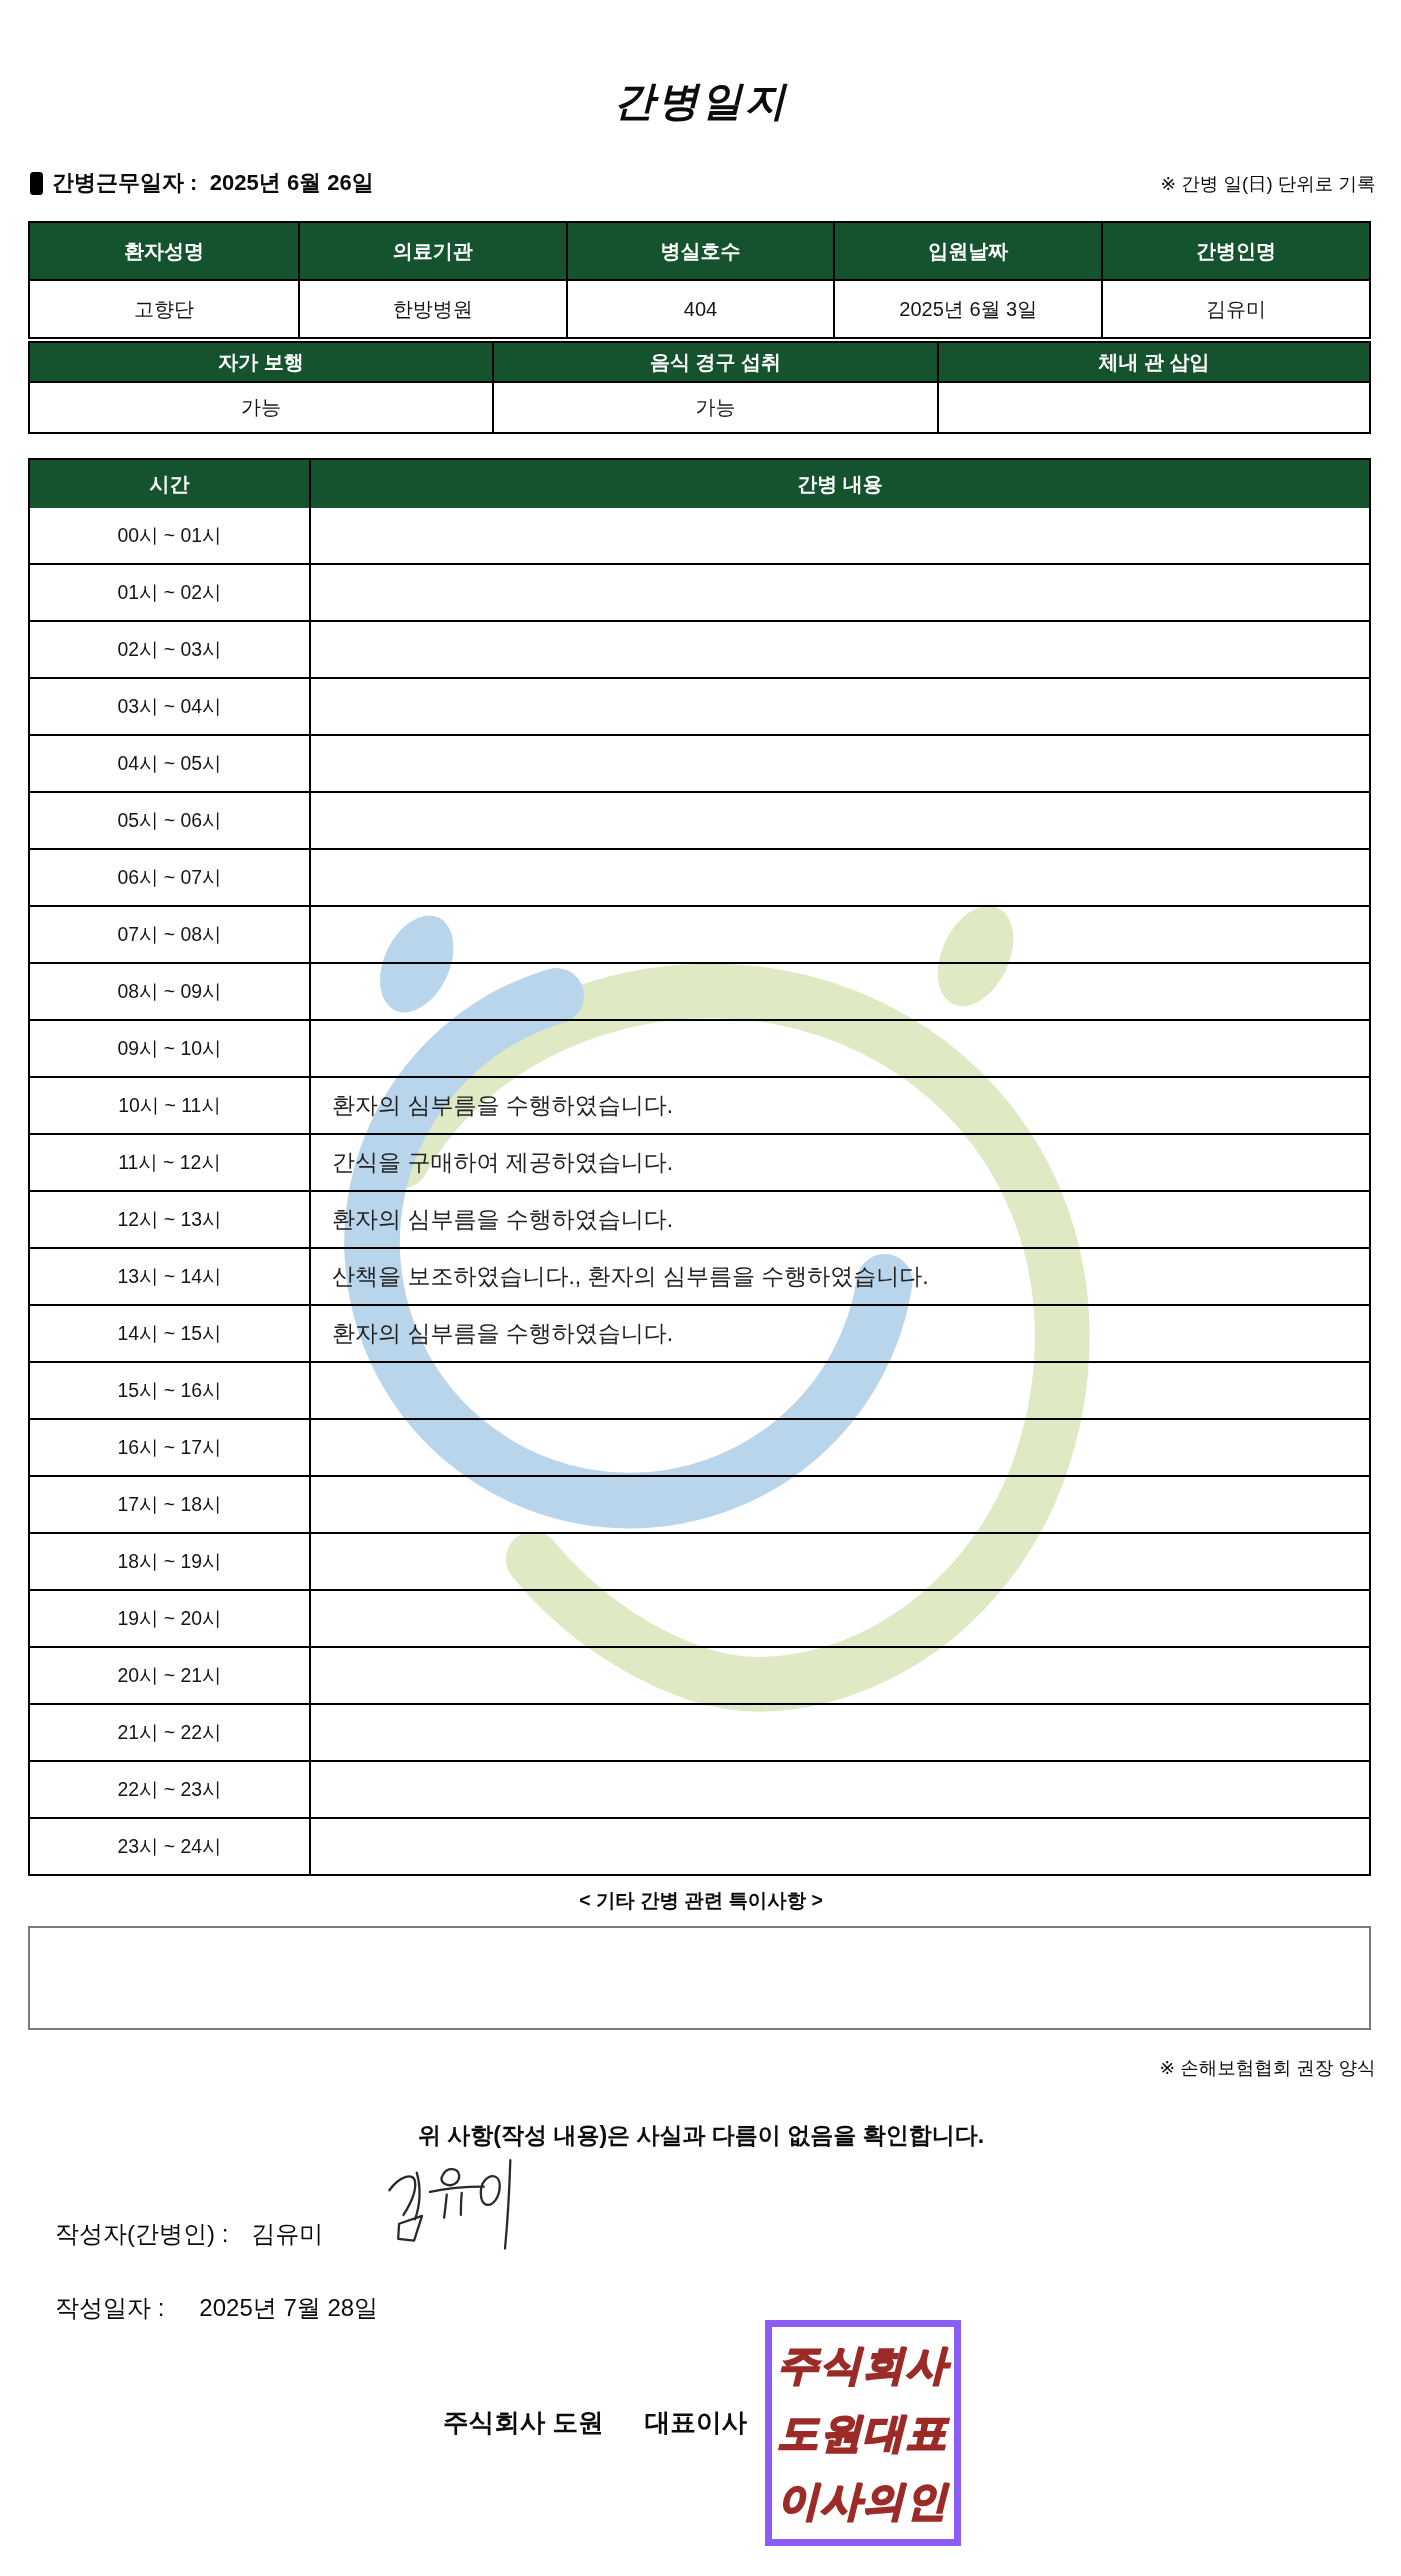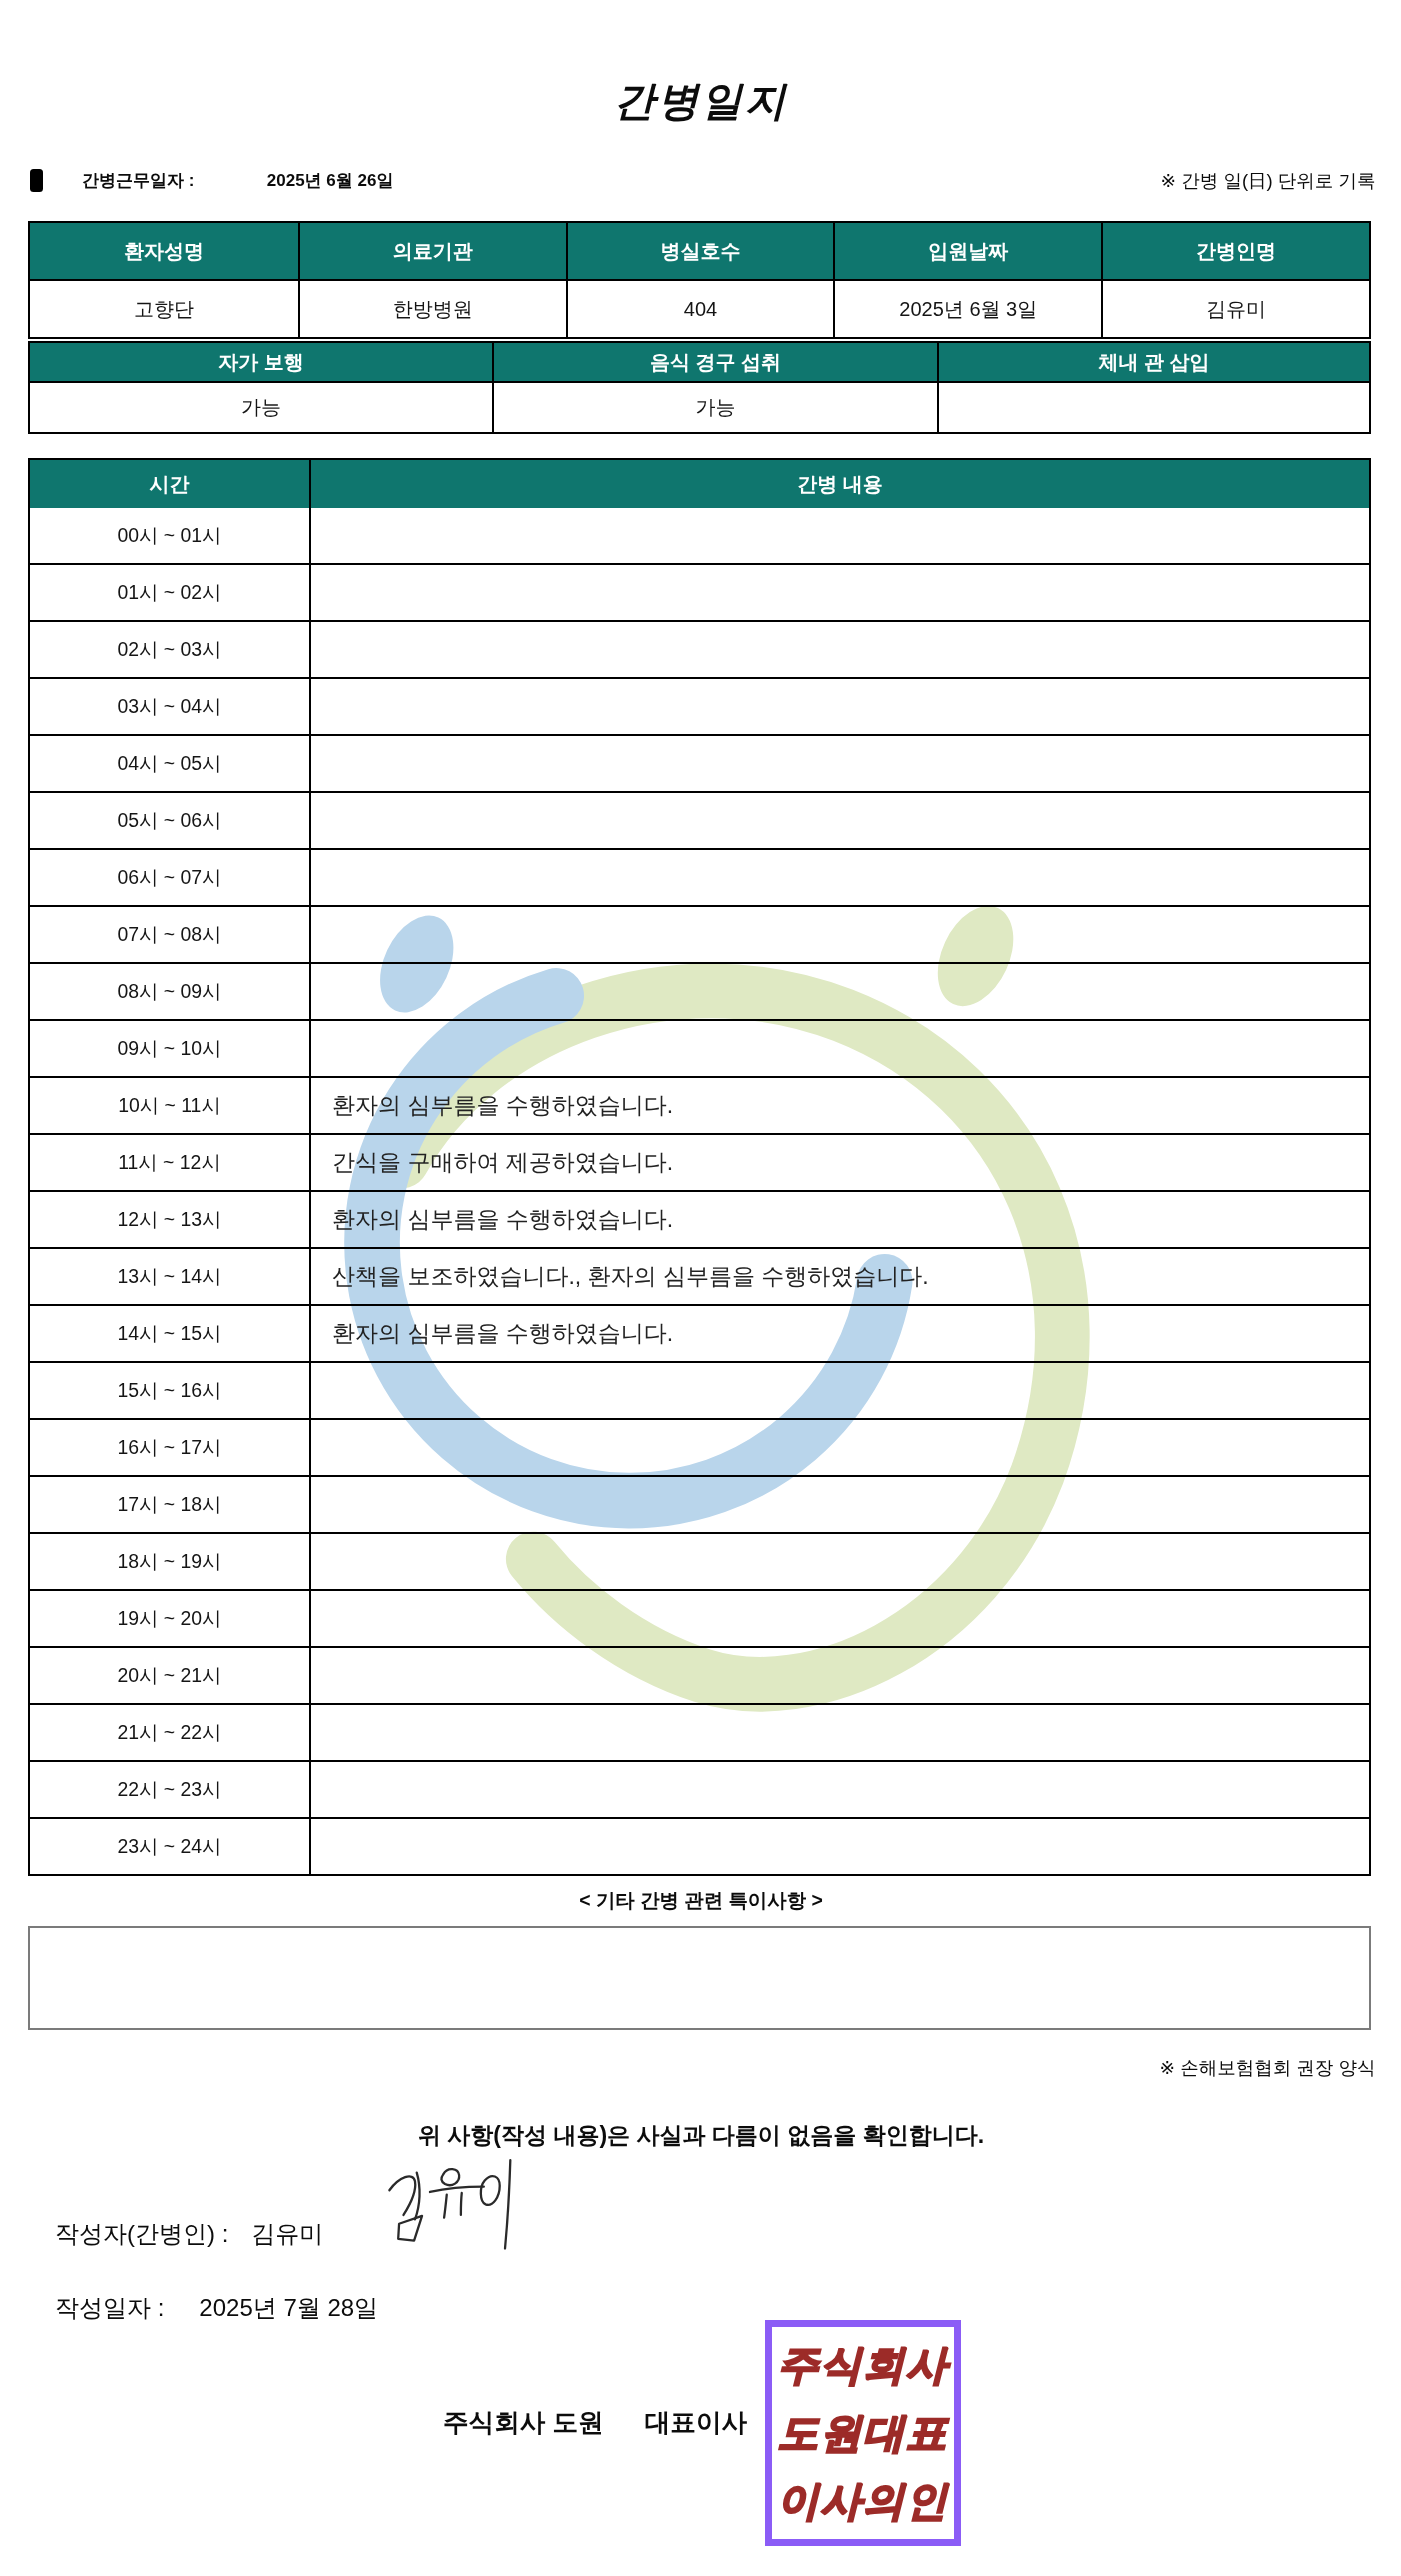--- a/index.html
+++ b/index.html
@@ -18,31 +18,31 @@
   .doc-title {
     position: absolute; top: 74px; left: 0; width: 100%;
     text-align: center; font-size: 41px; font-weight: 800; letter-spacing: 2.6px; color: #0c0c0c;
     z-index: 1;
     font-style: italic;
   }
   .meta-line {
     position: absolute; top: 168px; left: 30px; right: 26.5px;
     display: flex; justify-content: space-between; align-items: center; z-index: 1;
   }
-  .meta-left { display: flex; align-items: center; font-size: 17px; font-weight: 700; color: #0c0c0c; gap: 30px; }
+  .meta-left { display: flex; align-items: center; font-size: 22px; font-weight: 700; color: #0c0c0c; }
   .bullet-rect { display: inline-block; width: 13.2px; height: 23px; background: #000; border-radius: 3.5px; margin-right: 8.8px; }
   .meta-left .gap { display: inline-block; width: 12.4px; }
   .meta-right { font-size: 18.5px; font-weight: 400; color: #0c0c0c; }
 
   .tbl { position: absolute; left: 28px; width: 1343px; border: 2.6px solid #000; z-index: 1; background: transparent; }
   .trow { display: grid; }
   .trow + .trow { border-top: 2.6px solid #000; }
   .tcell { display: flex; align-items: center; justify-content: center; font-size: 20px; color: #151515; background: transparent; }
   .tcell + .tcell { border-left: 2.6px solid #000; }
-  .hcell { background: #0f766e; color: #ffffff; font-weight: 700; }
+  .hcell { background: #14532d; color: #ffffff; font-weight: 700; }
   .tcell + .hcell { border-left-color: #000; }
 
   #patient-table { top: 221px; }
   #patient-table .trow { grid-template-columns: repeat(5, 1fr); }
   #patient-table .hrow .tcell { height: 56px; }
   #patient-table .vrow .tcell { height: 56px; }
 
   #status-table { top: 341px; }
   #status-table .trow { grid-template-columns: 462px 445px 1fr; }
   #status-table .hrow .tcell { height: 38px; }

